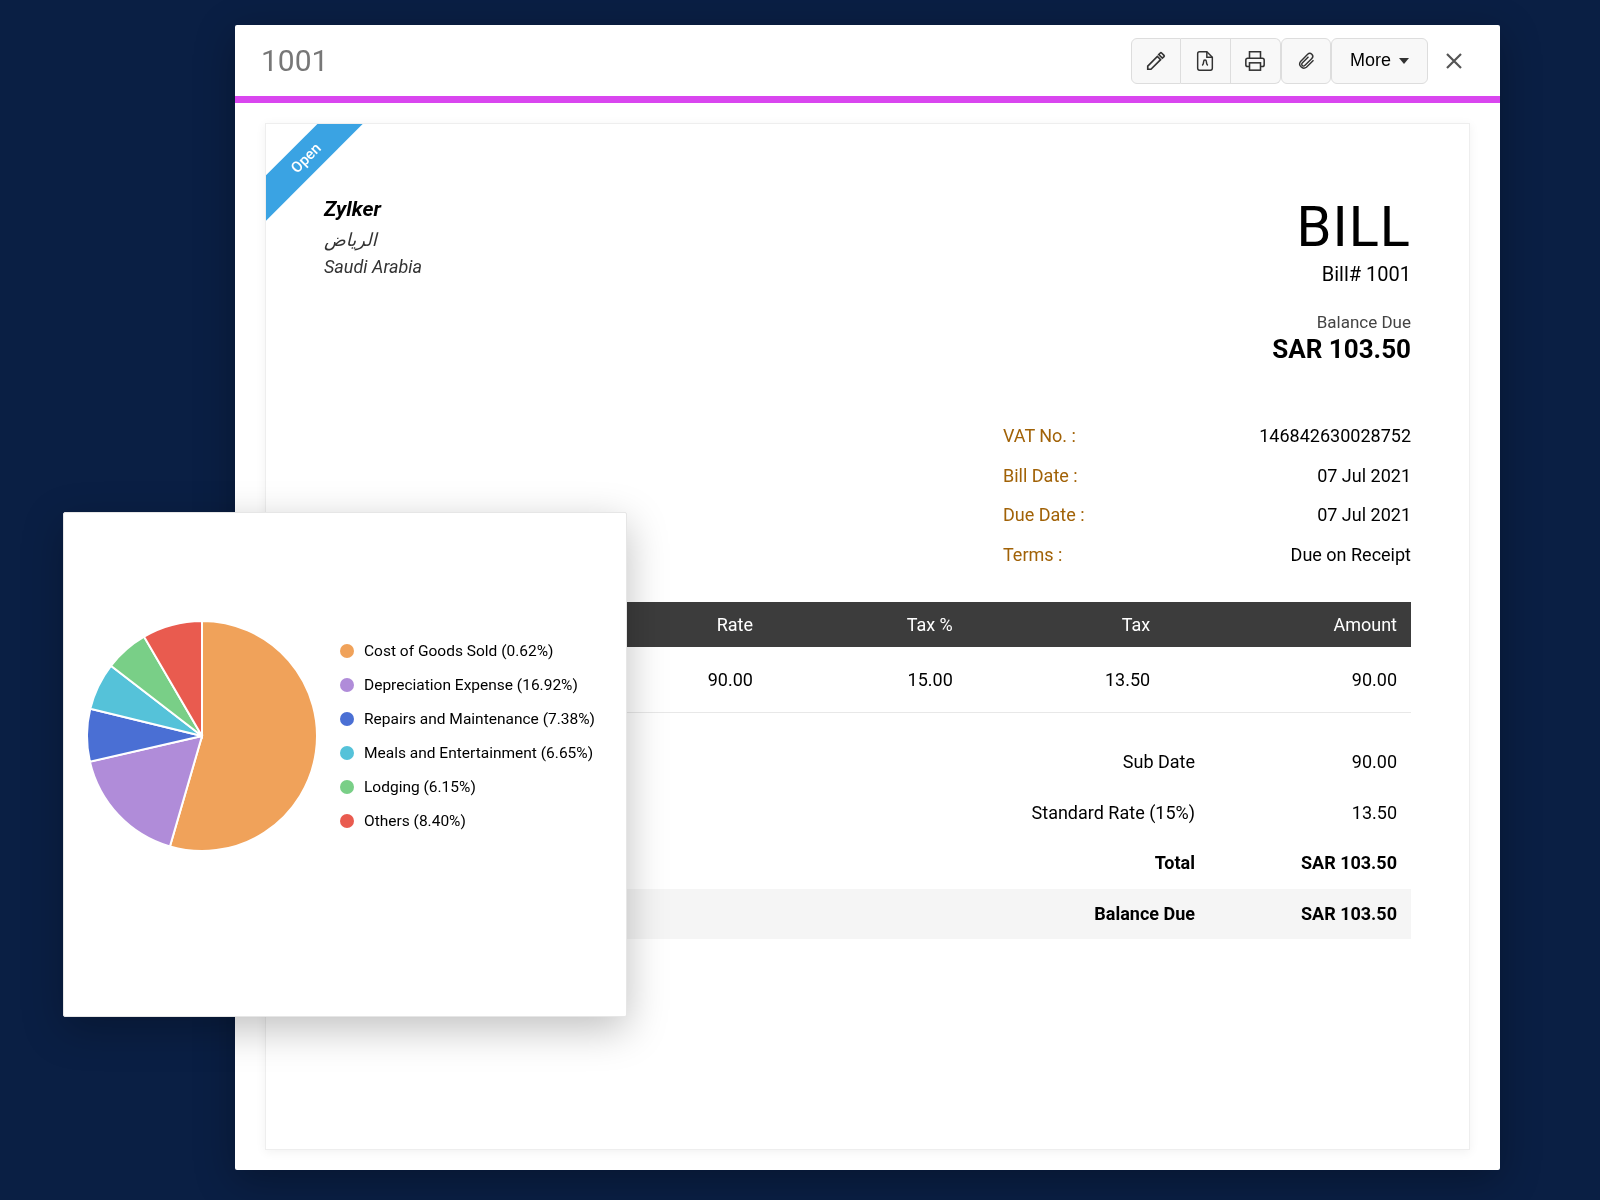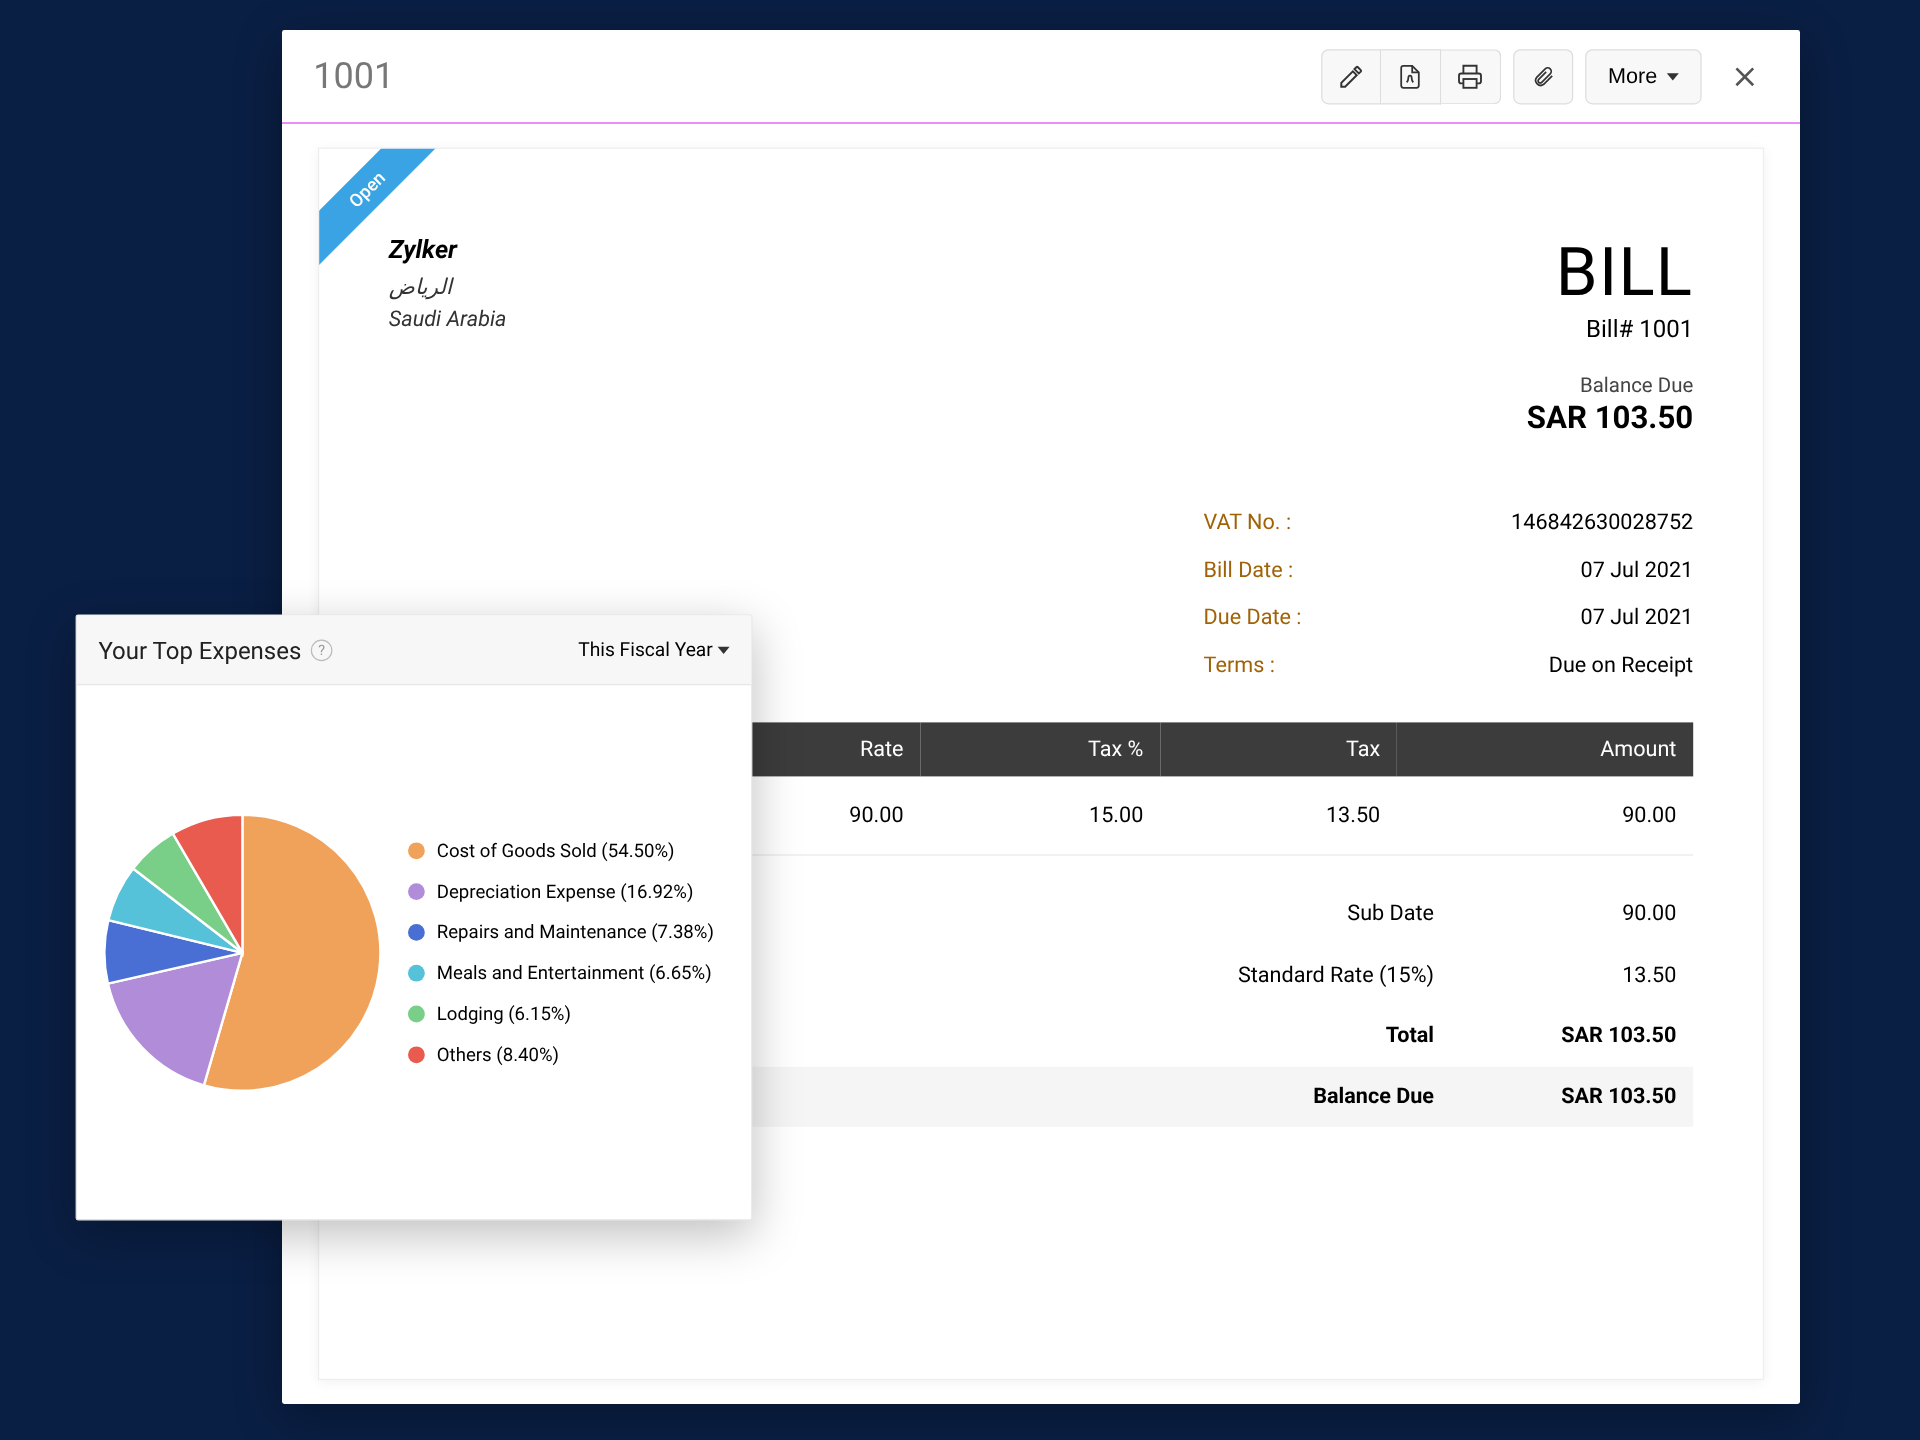--- a/index.html
+++ b/index.html
@@ -16,25 +16,24 @@
     left: 235px;
     top: 25px;
     width: 1265px;
     height: 1145px;
     background: #fff;
     box-shadow: 0 10px 40px rgba(0,0,0,0.3);
     border-radius: 2px;
   }
   .toolbar {
     height: 78px;
-    border-bottom: 1px solid #d946ef;
+    border-bottom: 7px solid #d946ef;
     display: flex;
     align-items: center;
     padding: 0 26px;
-    gap: 10px;
   }
   .page-title {
     font-size: 30px;
     color: #777;
     font-weight: 400;
     flex: 1;
   }
   .btn-group { display: flex; }
   .icon-btn {
     width: 50px; height: 46px;
@@ -314,43 +313,35 @@
         <div class="tot-row balance">
             <div class="lab">Balance Due</div>
             <div class="val">SAR 103.50</div>
           </div>
       </div>
     </div>
   </div>
 </div>
 
 <div class="expenses-card">
-  <div class="card-header">
-    <span class="card-title">Your Top Expenses</span>
-    <span class="help-icon">?</span>
-    <div class="card-filter">
-      <span>This Fiscal Year</span>
-      <span class="caret-down"></span>
-    </div>
-  </div>
   <div class="card-body">
     <div class="pie-wrap">
       <svg id="pie-svg" width="240" height="240" viewBox="-120 -120 240 240">
           <path d="M 0 0 L 7.041719095097281e-15 -115 A 115 115 0 1 1 -32.08397719451133 110.43377385284846 Z" fill="#f0a25a" stroke="#fff" stroke-width="2"></path>
           <path d="M 0 0 L -32.08397719451133 110.43377385284846 A 115 115 0 0 1 -112.10291197379729 25.65028512502461 Z" fill="#b08cd9" stroke="#fff" stroke-width="2"></path>
           <path d="M 0 0 L -112.10291197379729 25.65028512502461 A 115 115 0 0 1 -111.7376492851875 -27.197384657728303 Z" fill="#4a6fd4" stroke="#fff" stroke-width="2"></path>
           <path d="M 0 0 L -111.7376492851875 -27.197384657728303 A 115 115 0 0 1 -91.08881063874624 -70.19849411788424 Z" fill="#55c2d9" stroke="#fff" stroke-width="2"></path>
           <path d="M 0 0 L -91.08881063874624 -70.19849411788424 A 115 115 0 0 1 -57.91666818811261 -99.351192977176 Z" fill="#79cf87" stroke="#fff" stroke-width="2"></path>
           <path d="M 0 0 L -57.91666818811261 -99.351192977176 A 115 115 0 0 1 -1.2326567555080623e-13 -115 Z" fill="#e95b4f" stroke="#fff" stroke-width="2"></path>
         </svg>
     </div>
     <div class="legend" id="legend">
         <div class="legend-row">
           <span class="swatch" style="background: rgb(240, 162, 90);"></span>
-          <span>Cost of Goods Sold (54.50%)</span>
+          <span>Cost of Goods Sold (0.62%)</span>
         </div>
         <div class="legend-row">
           <span class="swatch" style="background: rgb(176, 140, 217);"></span>
           <span>Depreciation Expense (16.92%)</span>
         </div>
         <div class="legend-row">
           <span class="swatch" style="background: rgb(74, 111, 212);"></span>
           <span>Repairs and Maintenance (7.38%)</span>
         </div>
         <div class="legend-row">

